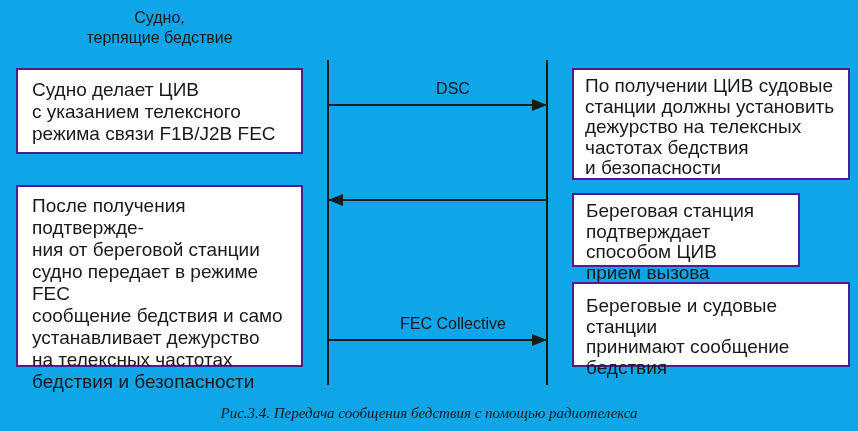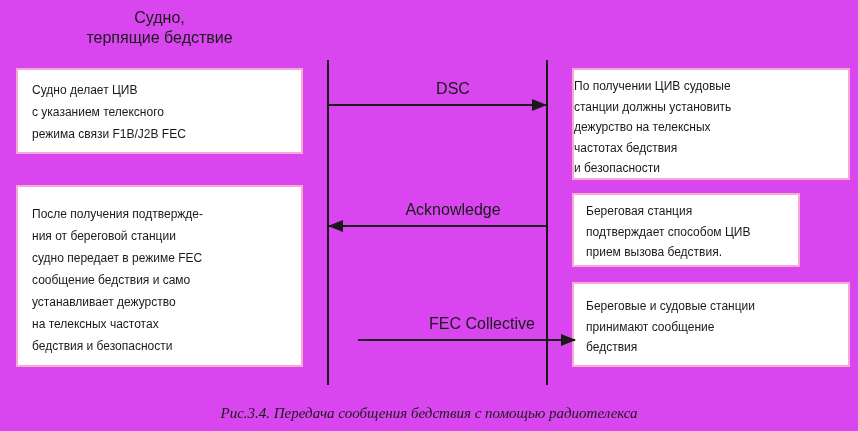--- a/index.html
+++ b/index.html
@@ -1,65 +1,65 @@
 <!DOCTYPE html>
 <html><head>
 <meta charset="utf-8">
 <style>
   * { margin: 0; padding: 0; box-sizing: border-box; }
   html, body { background: #ffffff; }
   .canvas {
     position: relative;
     width: 858px;
     height: 431px;
-    background: #d946ef;
+    background: #0ea5e9;
     font-family: "Liberation Sans", sans-serif;
     color: #1a1a1a;
     overflow: hidden;
   }
   .col-header {
     position: absolute;
     top: 8px;
     text-align: center;
     font-size: 16px;
     line-height: 20px;
     white-space: pre-line;
   }
   .col-header.left  { left: 16px;  width: 287px; }
   .col-header.right { left: 565px; width: 285px; }
   .tbox {
     position: absolute;
-    border: 2px solid #f9a8d4;
+    border: 2px solid #4c1d95;
     background: #ffffff;
-    font-size: 12px;
+    font-size: 19px;
     line-height: 21.5px;
     white-space: pre-line;
   }
   .tbox.lb1 { left: 16px;  top: 68px;  width: 287px; height: 86px;  padding: 9px 14px;  line-height: 22px; }
-  .tbox.lb2 { left: 16px;  top: 185px; width: 287px; height: 182px; padding: 16px 14px; line-height: 22px; }
-  .tbox.rb1 { left: 572px; top: 68px;  width: 278px; height: 112px; padding: 6px 0;  line-height: 20.5px; }
+  .tbox.lb2 { left: 16px;  top: 185px; width: 287px; height: 182px; padding: 8px 14px; line-height: 22px; }
+  .tbox.rb1 { left: 572px; top: 68px;  width: 278px; height: 112px; padding: 6px 11px;  line-height: 20.5px; }
   .tbox.rb2 { left: 572px; top: 193px; width: 228px; height: 74px;  padding: 6px 12px;  line-height: 20.5px; }
   .tbox.rb3 { left: 572px; top: 282px; width: 278px; height: 85px;  padding: 12px 12px; line-height: 20.5px; }
   .vline {
     position: absolute;
     top: 60px;
     width: 2px;
     height: 325px;
     background: #1a1a1a;
   }
   .vline.left  { left: 327px; }
   .vline.right { left: 546px; }
   .arrow {
     position: absolute;
     left: 329px;
     width: 217px;
   }
   .arrow.a1 { top: 78px; }
   .arrow.a2 { top: 199px; }
-  .arrow.a3 { top: 313px; margin-left: 29px; }
+  .arrow.a3 { top: 313px; }
   .arrow-label {
     display: block;
     text-align: center;
     font-size: 16px;
     line-height: 22px;
     margin-bottom: 4px;
     padding-left: 31px;
   }
   .arrow-line {
     position: relative;
@@ -128,21 +128,20 @@
   <div class="vline right"></div>
 
   <div class="arrow a1 dir-right">
     <span class="arrow-label">DSC</span>
     <div class="arrow-line">
       <span class="arrow-head"></span>
     </div>
   </div>
 
   <div class="arrow a2 dir-left">
-    <span class="arrow-label">Acknowledge</span>
     <div class="arrow-line">
       <span class="arrow-head"></span>
     </div>
   </div>
 
   <div class="arrow a3 dir-right">
     <span class="arrow-label">FEC Collective</span>
     <div class="arrow-line">
       <span class="arrow-head"></span>
     </div>

